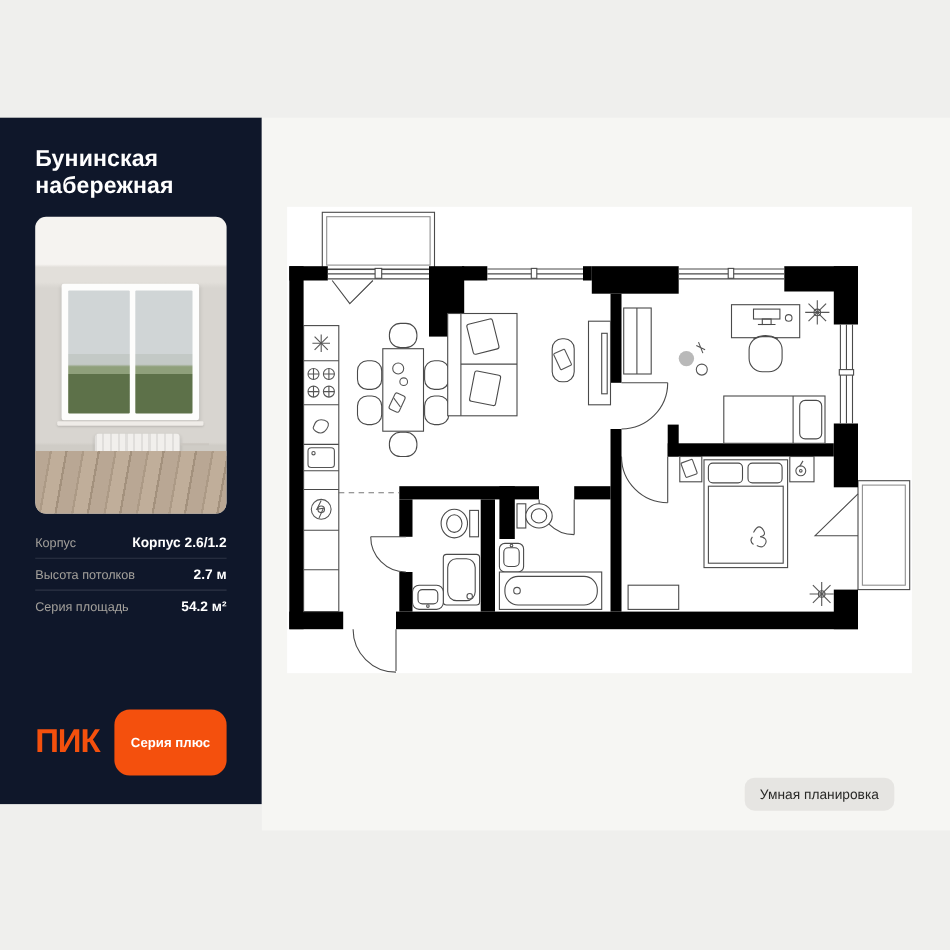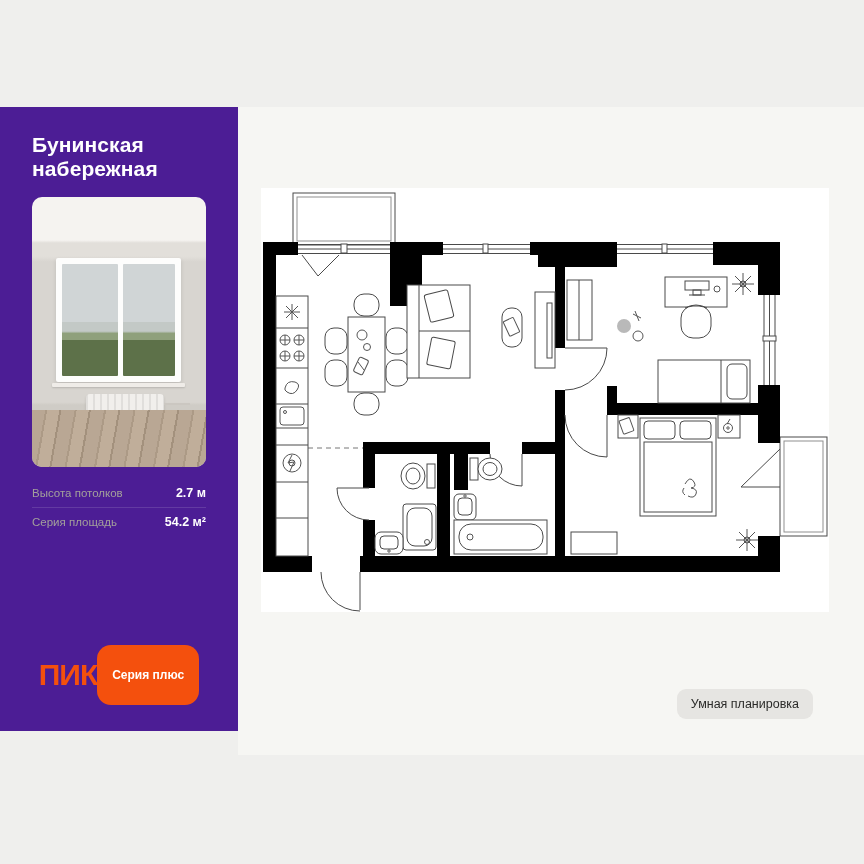--- a/index.html
+++ b/index.html
@@ -1,39 +1,39 @@
 <!DOCTYPE html>
 <html><head>
 <meta charset="utf-8">
 <style>
   html,body{margin:0;padding:0;width:864px;height:864px;background:#efefed;font-family:"Liberation Sans",sans-serif;overflow:hidden;}
   .card{position:absolute;left:0;top:107px;width:864px;height:648px;display:flex;}
   
-  .sidebar{width:238px;height:624px;background:#4c1d95;box-sizing:border-box;padding:26px 32px 26px 32px;display:flex;flex-direction:column;flex:0 0 238px;}
+  .sidebar{width:238px;height:624px;background:#0f172a;box-sizing:border-box;padding:26px 32px 26px 32px;display:flex;flex-direction:column;flex:0 0 238px;}
   .title{color:#ffffff;font-size:21px;line-height:1.16;font-weight:700;letter-spacing:.1px;}
   .photo{position:relative;width:174px;height:270px;border-radius:10px;overflow:hidden;margin-top:15px;background:linear-gradient(#f5f3f0 0 16%,#e2dfda 17% 22%,#d8d5d0 24% 76%,#cfccc6 77%);}
   .photo .window{position:absolute;left:24px;top:61px;width:125px;height:124px;background:#fdfdfc;border-radius:2px;box-shadow:0 2px 4px rgba(0,0,0,.12);padding:6px;box-sizing:border-box;display:flex;gap:5px;}
   .photo .pane{flex:1;border-radius:1px;background:linear-gradient(#d0d5d6 0 52%,#c3c9c6 52% 60%,#8fa07b 62% 68%,#5d7149 68% 100%);}
   .photo .pane.right{flex:0 0 52px;}
   .photo .sill{position:absolute;left:20px;top:186px;width:133px;height:4px;background:#efece8;border-radius:1px;box-shadow:0 1px 2px rgba(0,0,0,.15);}
   .photo .radiator{position:absolute;left:54px;top:197px;width:78px;height:22px;background:#f1efec;border-radius:4px;background-image:repeating-linear-gradient(90deg,rgba(0,0,0,.07) 0 2px,transparent 2px 7px);box-shadow:0 2px 3px rgba(0,0,0,.12);}
   .photo .pipe{position:absolute;left:132px;top:206px;width:26px;height:2px;background:#cbc7c1;}
   .photo .floor{position:absolute;left:0;bottom:0;width:174px;height:57px;background:repeating-linear-gradient(100deg,#b9a794 0 13px,#ac9a86 13px 15px,#c0ae9a 15px 27px,#a3917d 27px 29px);}
   .specs{margin-top:12px;}
   .spec-row{display:flex;justify-content:space-between;align-items:baseline;padding:7px 0;}
   .spec-row + .spec-row{border-top:1px solid rgba(255,255,255,.13);}
   .spec-label{color:#a3a09b;font-size:11.5px;}
   .spec-value{color:#ffffff;font-size:12.5px;font-weight:700;text-align:right;}
-  .side-footer{margin-top:auto;display:flex;align-items:center;justify-content:center;}
+  .side-footer{margin-top:auto;display:flex;align-items:center;justify-content:space-between;}
   .pik-logo{color:#f4500d;font-size:30px;font-weight:800;letter-spacing:-1px;line-height:1;}
   .series-pill{background:#f4500d;color:#fff;font-size:12px;font-weight:700;border:none;border-radius:14px;padding:23px 15px;cursor:pointer;}
   
   .panel{position:relative;flex:1;background:#f6f6f3;}
   .plan-wrap{position:absolute;left:23px;top:81px;width:568px;height:424px;background:#ffffff;}
-  .smart-btn{position:absolute;right:51px;bottom:36px;background:#e6e5e2;color:#2a2a28;font-size:12.5px;font-weight:500;border:none;border-radius:9px;padding:8px 14px;cursor:pointer;font-family:"Liberation Sans",sans-serif;}
+  .smart-btn{position:absolute;right:51px;bottom:18px;background:#e6e5e2;color:#2a2a28;font-size:12.5px;font-weight:500;border:none;border-radius:9px;padding:8px 14px;cursor:pointer;font-family:"Liberation Sans",sans-serif;}
   svg .wall{fill:#000;}
   svg .thin{stroke:#4a4a4a;stroke-width:1;fill:none;}
   svg .thinf{stroke:#4a4a4a;stroke-width:1;fill:#fff;}
   svg .lite{stroke:#8f8f8f;stroke-width:1;fill:none;}
   svg .deco{stroke:#555;stroke-width:1;fill:none;}
 </style>
 </head>
 <body>
 
 <div class="card">
@@ -46,20 +46,24 @@
         <div class="pane"></div>
         <div class="pane right"></div>
       </div>
       <div class="sill"></div>
       <div class="radiator"></div>
       <div class="pipe"></div>
       <div class="floor"></div>
     </div>
 
     <div class="specs">
+      <div class="spec-row">
+        <span class="spec-label">Корпус</span>
+        <span class="spec-value">Корпус 2.6/1.2</span>
+      </div>
       <div class="spec-row">
         <span class="spec-label">Высота потолков</span>
         <span class="spec-value">2.7 м</span>
       </div>
       <div class="spec-row">
         <span class="spec-label">Серия площадь</span>
         <span class="spec-value">54.2 м²</span>
       </div>
     </div>
 

